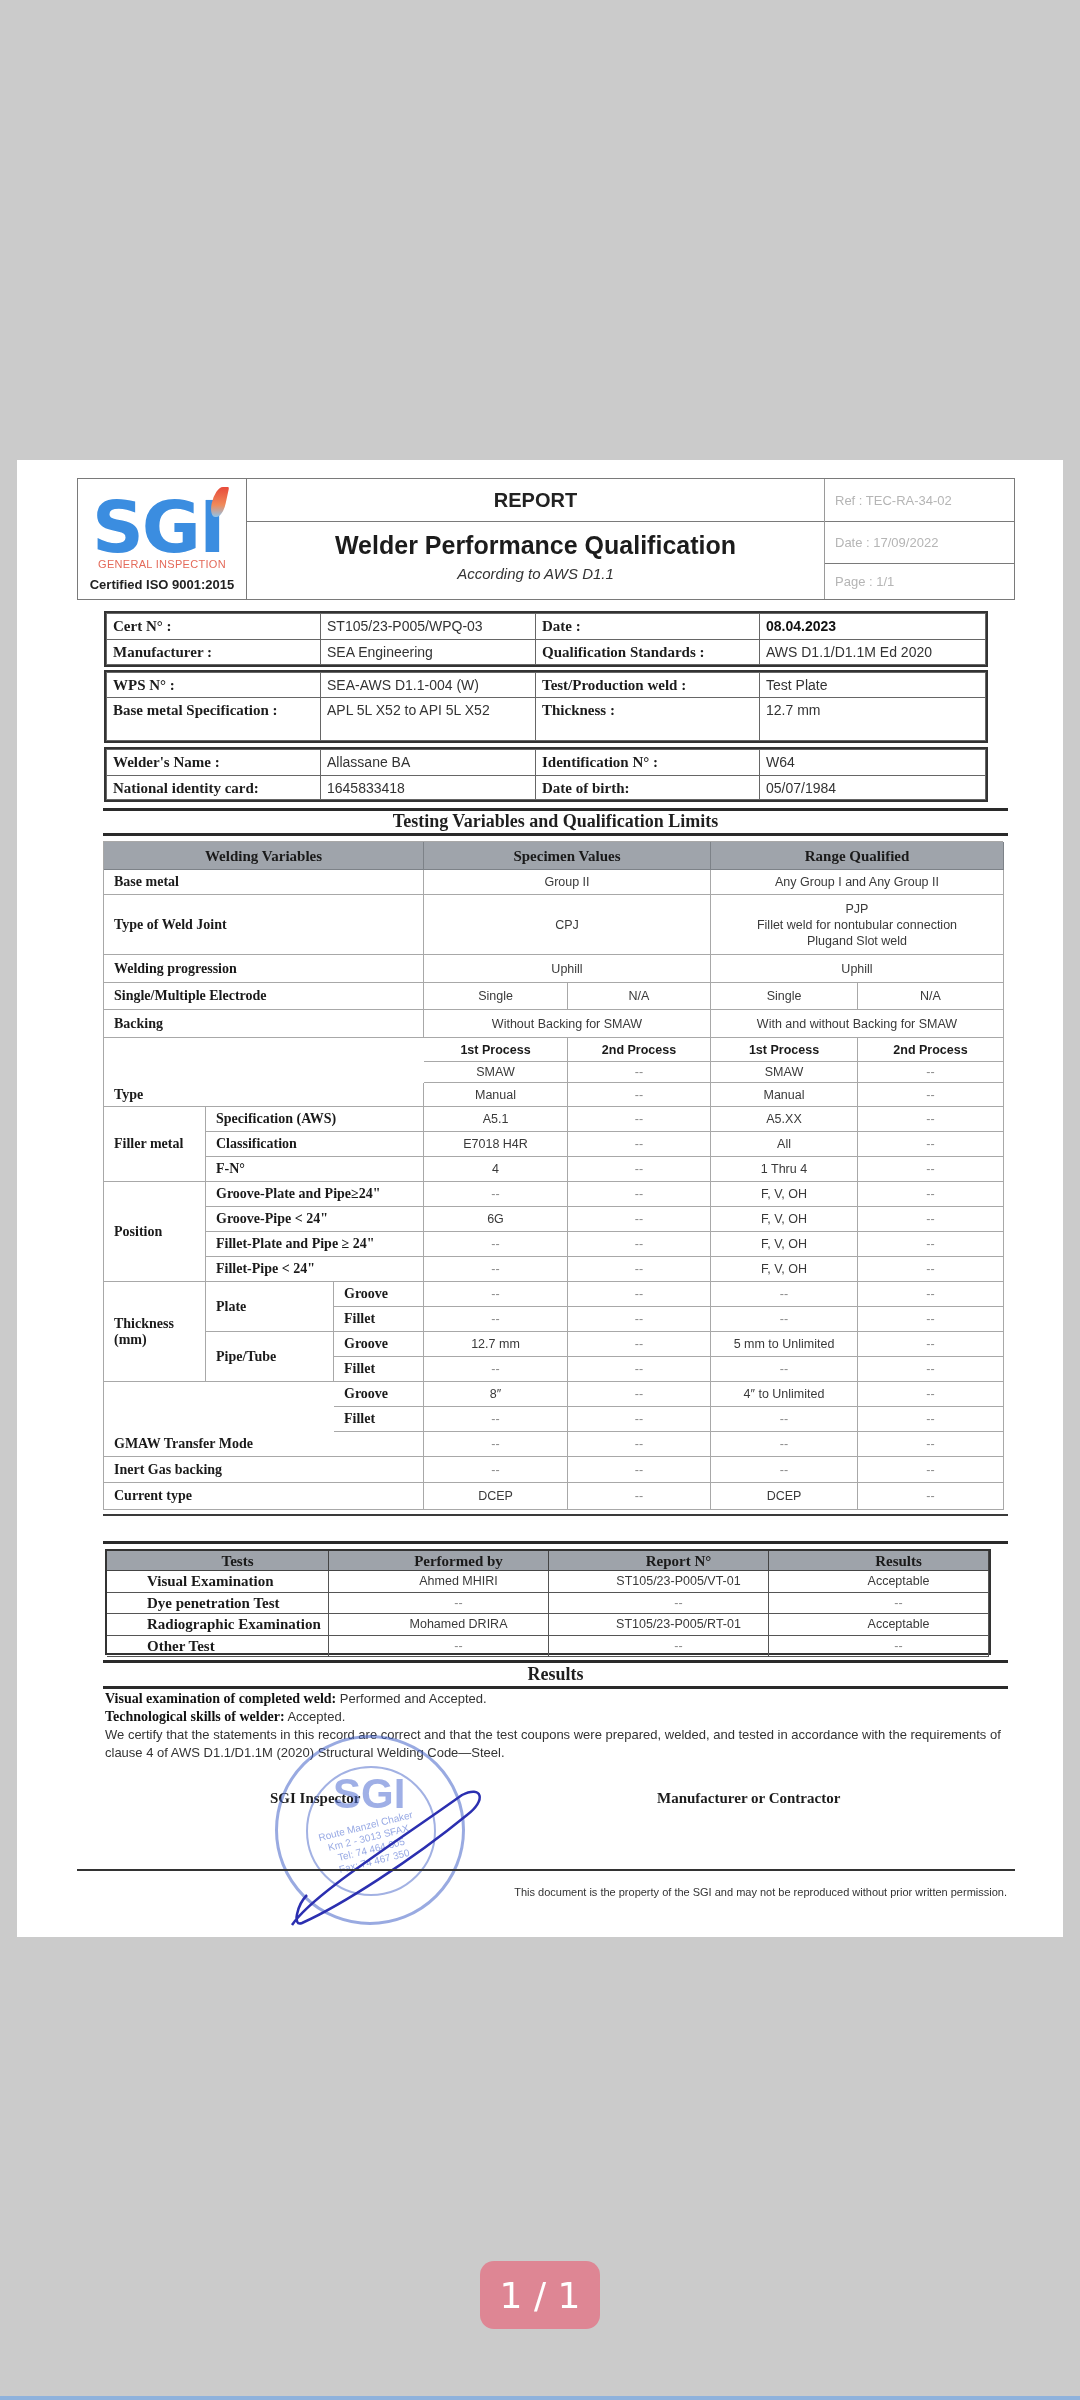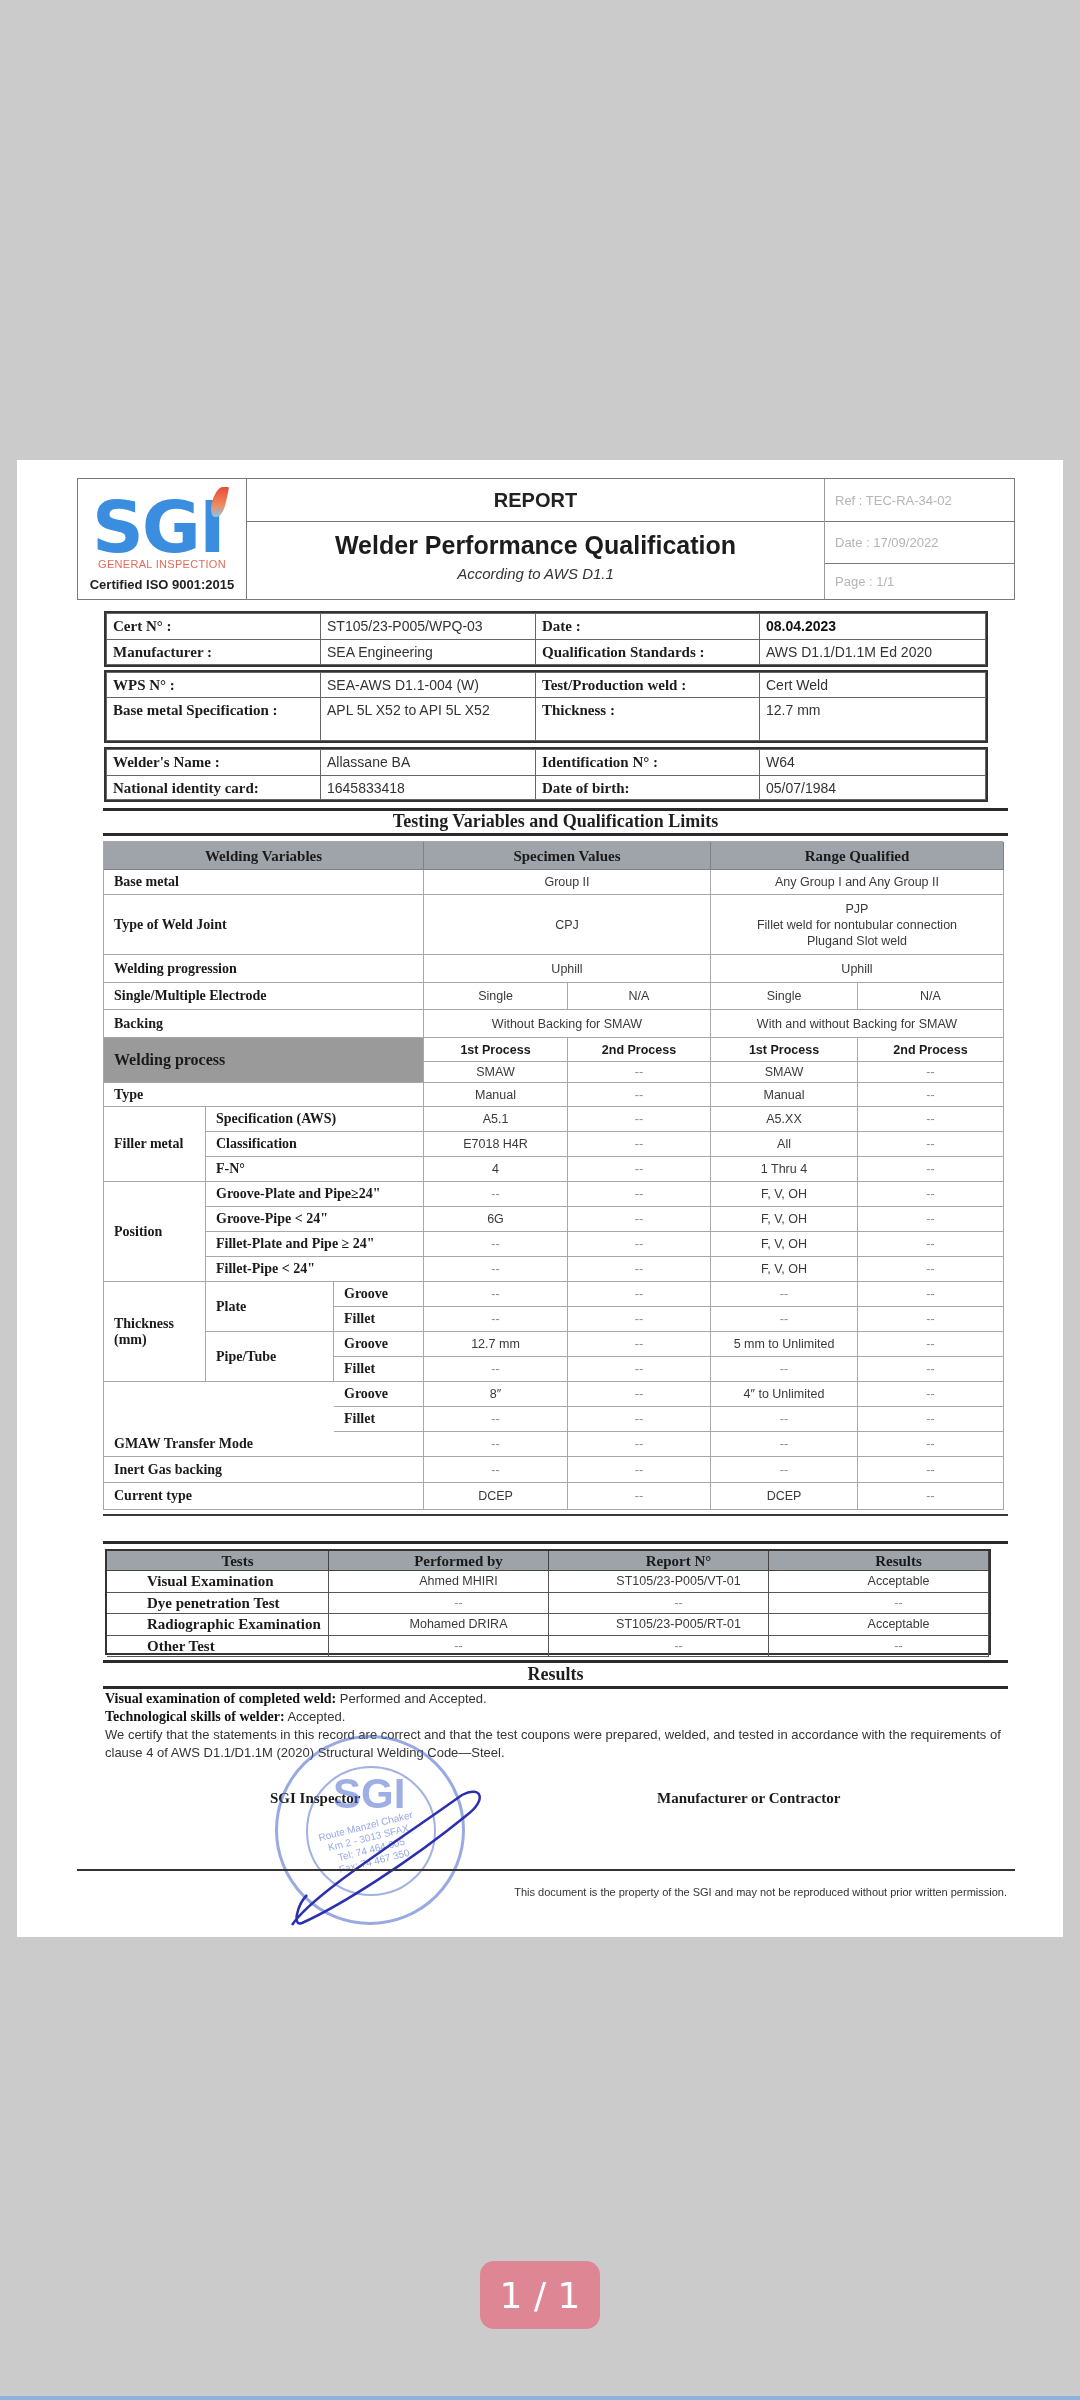--- a/index.html
+++ b/index.html
@@ -105,21 +105,21 @@
       </table>
   </div>
 
   <div class="abs info" style="left:87px;top:210px;width:884px;height:73px;">
     <table>
       <tbody>
           <tr style="height:25px;">
         <td class="lbl" style="width:214px;">WPS N° :</td>
         <td class="val" style="width:215px;">SEA-AWS D1.1-004 (W)</td>
         <td class="lbl" style="width:224px;">Test/Production weld :</td>
-        <td class="val">Cert Weld</td>
+        <td class="val">Test Plate</td>
       </tr>
       <tr>
         <td class="lbl">Base metal Specification :</td>
         <td class="val">APL 5L X52 to API 5L X52</td>
         <td class="lbl">Thickness :</td>
         <td class="val">12.7 mm</td>
       </tr>
     </tbody>
       </table>
   </div>
@@ -165,21 +165,20 @@
       <div class="cell " style="left: 320px; top: 113px; width: 287px; height: 28px;">Uphill</div>
       <div class="cell " style="left: 607px; top: 113px; width: 293px; height: 28px;">Uphill</div>
       <div class="cell l" style="left: 0px; top: 141px; width: 320px; height: 27px;">Single/Multiple Electrode</div>
       <div class="cell " style="left: 320px; top: 141px; width: 144px; height: 27px;">Single</div>
       <div class="cell " style="left: 464px; top: 141px; width: 143px; height: 27px;">N/A</div>
       <div class="cell " style="left: 607px; top: 141px; width: 147px; height: 27px;">Single</div>
       <div class="cell " style="left: 754px; top: 141px; width: 146px; height: 27px;">N/A</div>
       <div class="cell l" style="left: 0px; top: 168px; width: 320px; height: 28px;">Backing</div>
       <div class="cell " style="left: 320px; top: 168px; width: 287px; height: 28px;">Without Backing for SMAW</div>
       <div class="cell " style="left: 607px; top: 168px; width: 293px; height: 28px;">With and without Backing for SMAW</div>
-      <div class="cell l hp" style="left: 0px; top: 196px; width: 320px; height: 45px; font-size: 16px;">Welding process</div>
       <div class="cell sb" style="left: 320px; top: 196px; width: 144px; height: 24px;">1st Process</div>
       <div class="cell sb" style="left: 464px; top: 196px; width: 143px; height: 24px;">2nd Process</div>
       <div class="cell sb" style="left: 607px; top: 196px; width: 147px; height: 24px;">1st Process</div>
       <div class="cell sb" style="left: 754px; top: 196px; width: 146px; height: 24px;">2nd Process</div>
       <div class="cell " style="left: 320px; top: 220px; width: 144px; height: 21px;">SMAW</div>
       <div class="cell dash" style="left: 464px; top: 220px; width: 143px; height: 21px;">--</div>
       <div class="cell " style="left: 607px; top: 220px; width: 147px; height: 21px;">SMAW</div>
       <div class="cell dash" style="left: 754px; top: 220px; width: 146px; height: 21px;">--</div>
       <div class="cell l" style="left: 0px; top: 241px; width: 320px; height: 24px;">Type</div>
       <div class="cell " style="left: 320px; top: 241px; width: 144px; height: 24px;">Manual</div>

